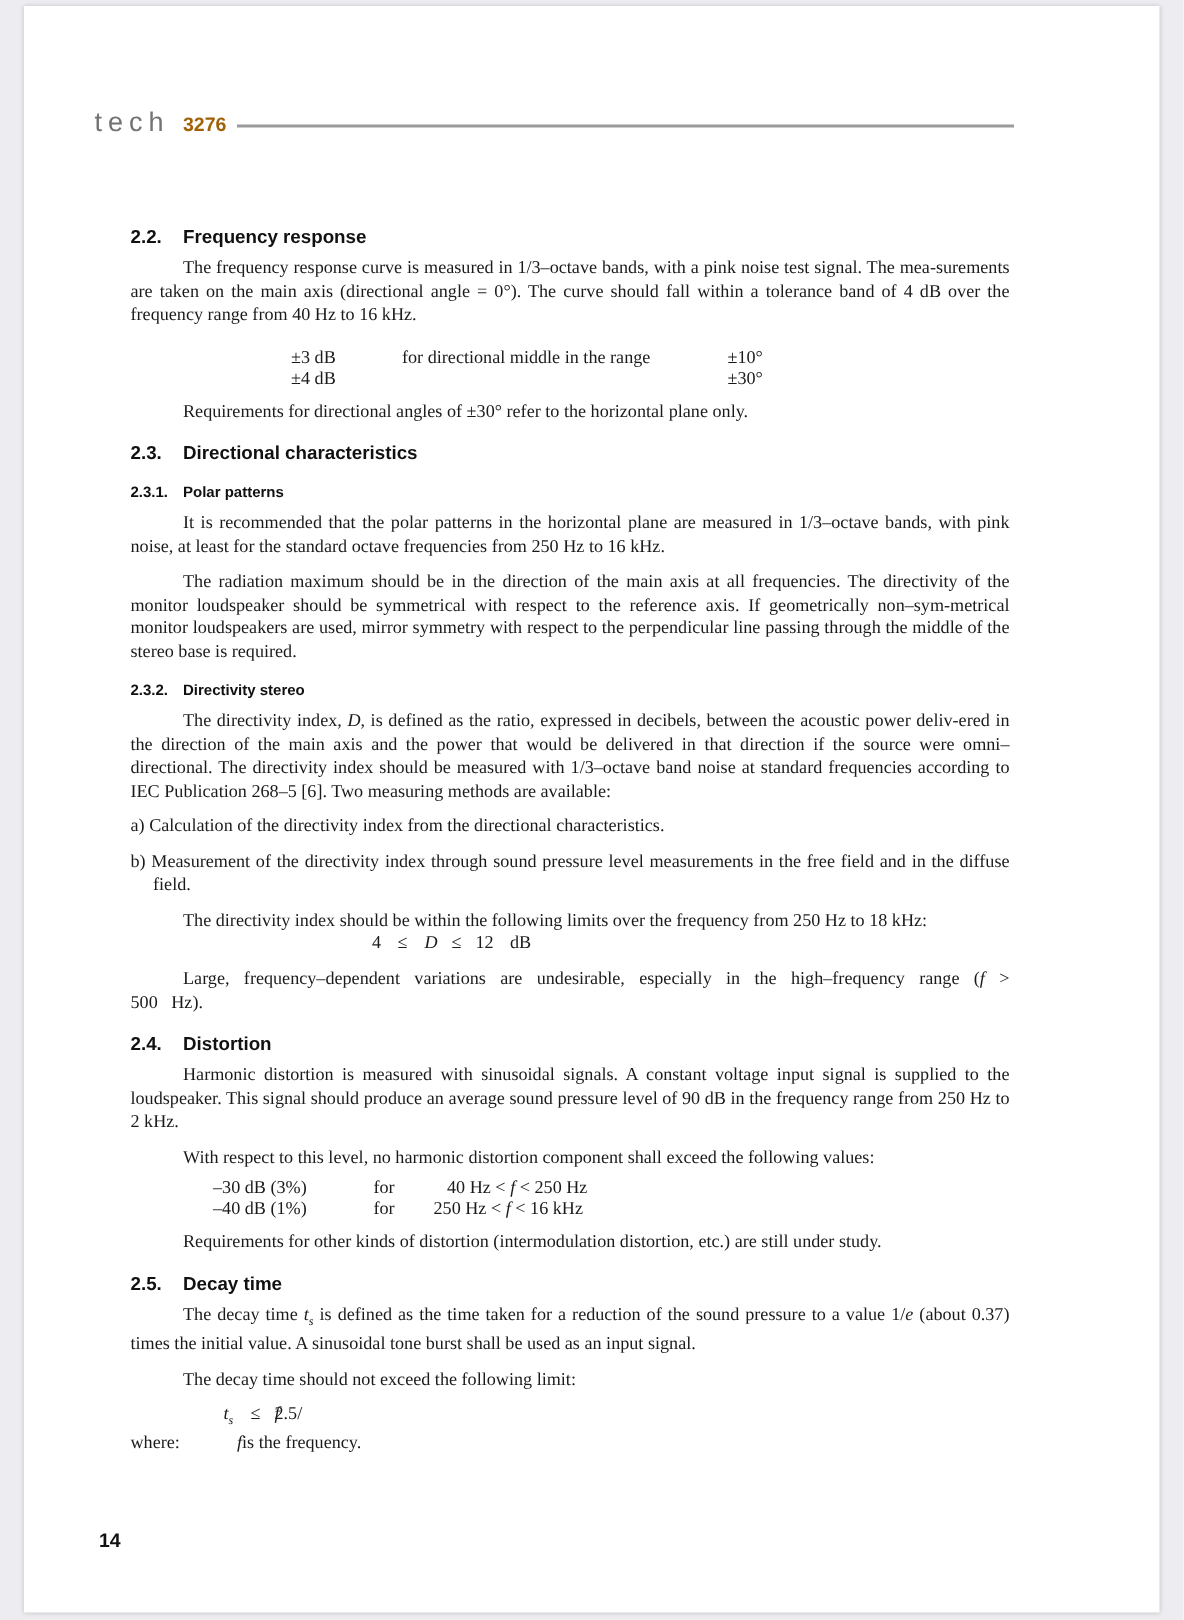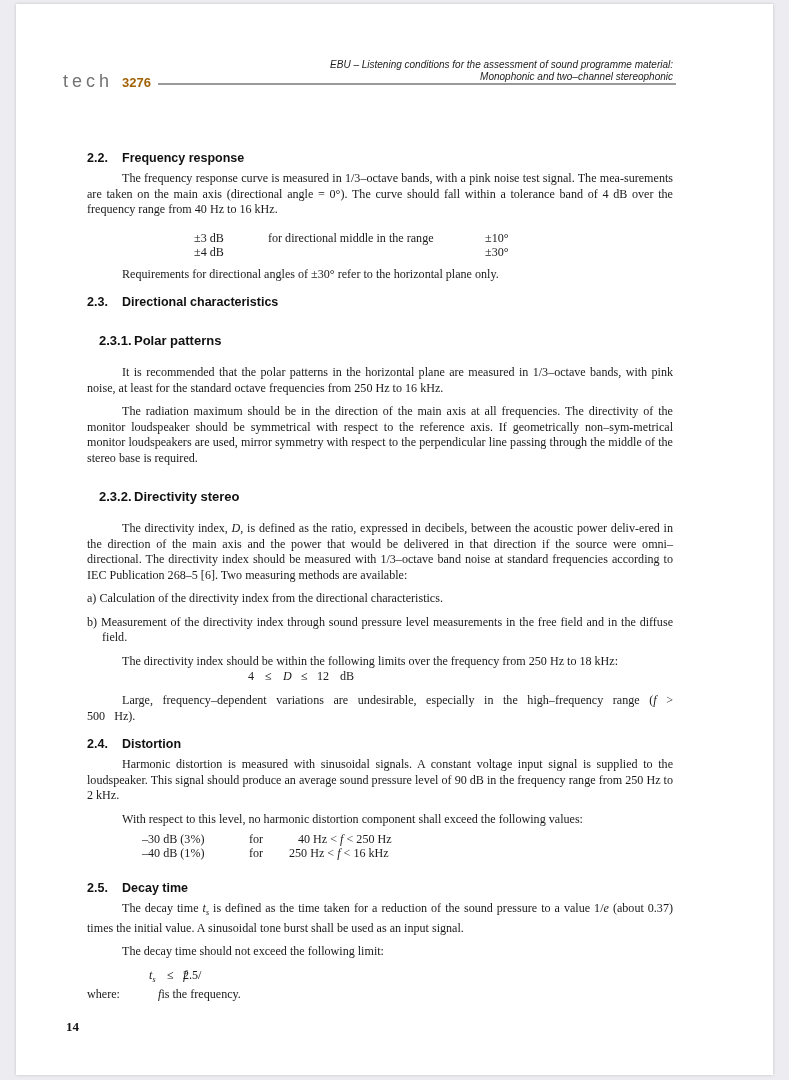--- a/index.html
+++ b/index.html
@@ -43,50 +43,46 @@
     position: absolute; left: 71px; top: 146px; width: 586px;
     font-size: 12.1px; line-height: 15.5px;
   }
   h2 {
     font-family: "Liberation Sans", sans-serif; font-weight: bold;
     font-size: 12.5px; margin: 0; line-height: 16px; color: #111;
   }
   h2 .num { display: inline-block; width: 35px; }
   h3 {
     font-family: "Liberation Sans", sans-serif; font-weight: bold;
-    font-size: 13px; margin: 12px; line-height: 14px; color: #111;
+    font-size: 10px; margin: 0; line-height: 14px; color: #111;
   }
   h3 .num { display: inline-block; width: 35px; }
   p { margin: 0; text-align: justify; }
   .ind { text-indent: 35px; }
   .gap-s { height: 5px; }
   .gap-m { height: 8px; }
   .gap-l { height: 12px; }
   .tbl { position: relative; height: 31px; }
   .tbl span { position: absolute; white-space: nowrap; }
   .list-item { padding-left: 15px; text-indent: -15px; text-align: justify; }
   .formula { position: relative; height: 16px; }
   .formula span { position: absolute; white-space: nowrap; }
   .pageno {
     position: absolute; left: 50px; top: 1015px;
-    font-family: Liberation Serif, serif; font-weight: bold; font-size: 13px; color: #111;
+    font-family: Liberation Sans, sans-serif; font-weight: bold; font-size: 13px; color: #111;
   }
   i { font-style: italic; }
 </style>
 </head>
 <body>
 
 <div class="page">
   <span class="hdr-tech">tech</span>
   <span class="hdr-num">3276</span>
   <div class="hdr-rule"></div>
-  <div class="hdr-title">
-    <div>EBU – Listening conditions for the assessment of sound programme material:</div>
-    <div>Monophonic and two–channel stereophonic</div>
-  </div>
 
   <div class="content">
 
     <h2><span class="num">2.2.</span><span>Frequency response</span></h2>
     <div class="gap-s"></div>
     <p class="ind">The frequency response curve is measured in 1/3–octave bands, with a pink noise test signal.  The mea-surements are taken on the main axis (directional angle = 0°).  The curve should fall within a tolerance band of 4 dB over the frequency range from 40 Hz to 16 kHz.</p>
     <div class="gap-m"></div>
     <div class="gap-s"></div>
     <div class="tbl">
       <span style="left:107px;top:0">±3 dB</span>
@@ -138,20 +134,21 @@
     <div class="gap-s"></div>
     <div class="tbl">
       <span style="left:55px;top:0">–30 dB (3%)</span>
       <span style="left:162px;top:0">for</span>
       <span style="left:211px;top:0" id="d-r0">40 Hz  &lt;  <i>f</i>  &lt; 250 Hz</span>
       <span style="left:55px;top:14px">–40 dB (1%)</span>
       <span style="left:162px;top:14px">for</span>
       <span style="left:202px;top:14px" id="d-r1">250 Hz  &lt;  <i>f</i>  &lt;  16 kHz</span>
     </div>
     <div class="gap-s"></div>
+    <p class="ind">Requirements for other kinds of distortion (intermodulation distortion, etc.) are still under study.</p>
     <div class="gap-l"></div>
 
     <h2><span class="num">2.5.</span><span>Decay time</span></h2>
     <div class="gap-s"></div>
     <p class="ind"><span>The decay time </span><i>t</i><sub style="font-size:8px;font-style:italic">s</sub><span> is defined as the time taken for a reduction of the sound pressure to a value 1/</span><i>e</i><span> (about 0.37) times the initial value.  A sinusoidal tone burst shall be used as an input signal.</span></p>
     <div class="gap-m"></div>
     <p class="ind">The decay time should not exceed the following limit:</p>
     <div class="gap-s"></div>
     <div class="formula" style="height:20px">
       <span style="left:62px;top:3px"><i>t</i><sub style="font-size:8px;font-style:italic">s</sub></span>

